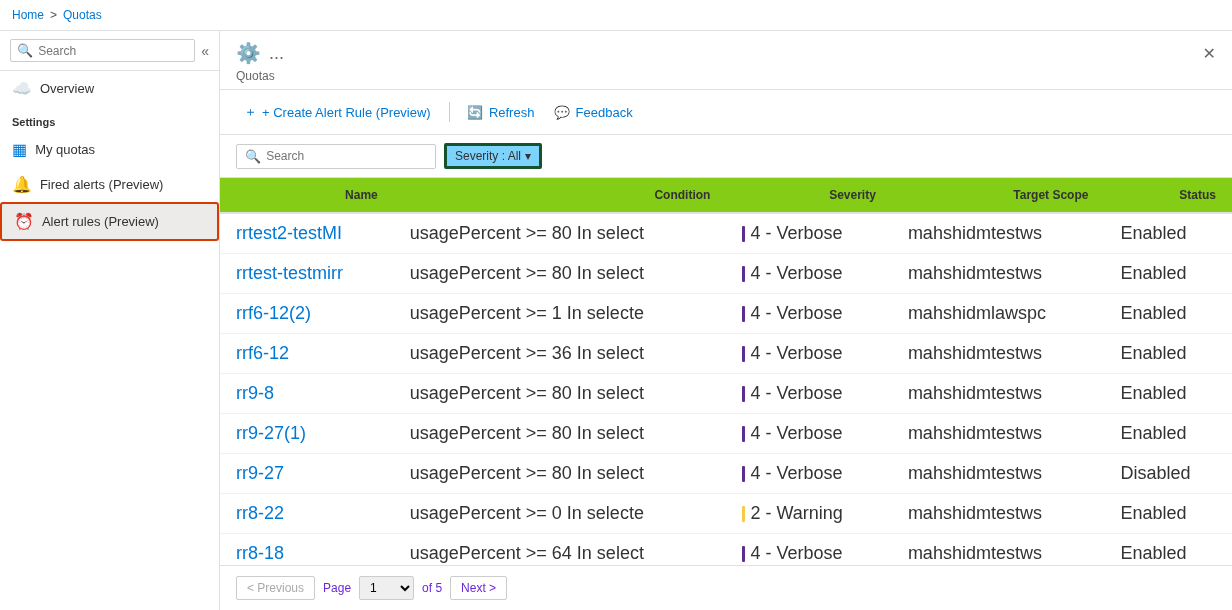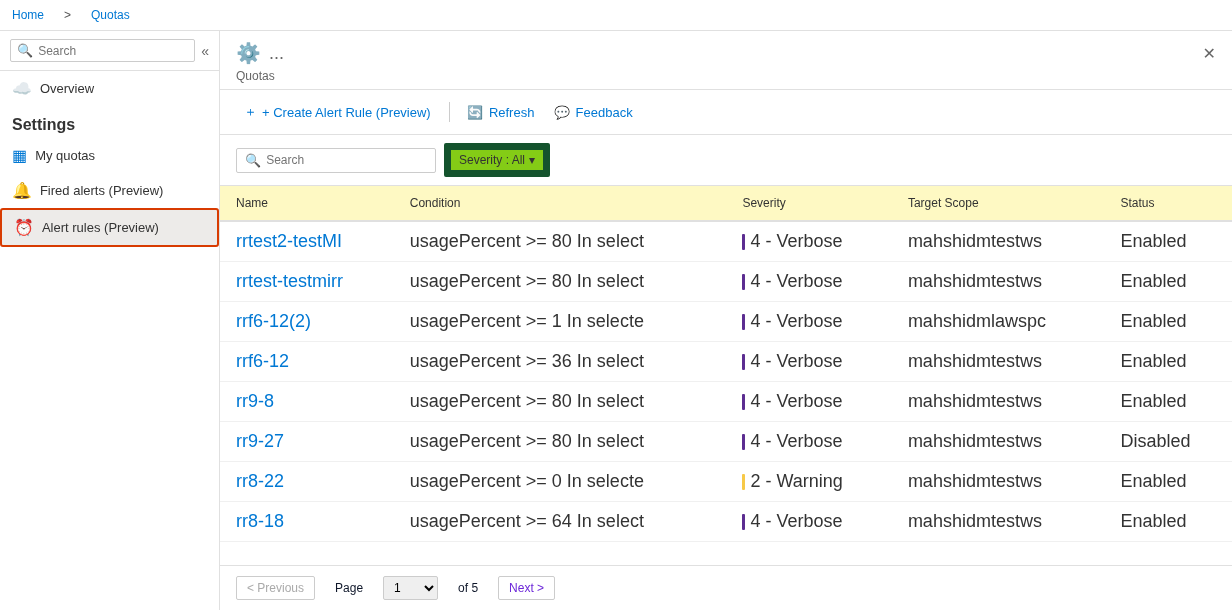--- a/index.html
+++ b/index.html
@@ -1,35 +1,35 @@
 <!DOCTYPE html>
 <html><head>
   <meta charset="utf-8">
   <style>
     * { box-sizing: border-box; margin: 0; padding: 0; }
     body { font-family: 'Segoe UI', Arial, sans-serif; font-size: 13px; background: #fff; color: #333; display: flex; flex-direction: column; height: 610px; overflow: hidden; }
 
     
-    .breadcrumb { display: flex; align-items: center; gap: 20px; padding: 8px 12px; font-size: 12px; color: #0078d4; background: #fff; border-bottom: 1px solid #e0e0e0; }
+    .breadcrumb { display: flex; align-items: center; gap: 6px; padding: 8px 12px; font-size: 12px; color: #0078d4; background: #fff; border-bottom: 1px solid #e0e0e0; }
     .breadcrumb span { color: #555; }
     .breadcrumb a { color: #0078d4; text-decoration: none; }
 
     
     .main-layout { display: flex; flex: 1; overflow: hidden; }
 
     
     .sidebar { width: 220px; border-right: 1px solid #e0e0e0; display: flex; flex-direction: column; overflow-y: auto; background: #fff; flex-shrink: 0; }
     .sidebar-header { display: flex; align-items: center; justify-content: space-between; padding: 8px 10px; border-bottom: 1px solid #e0e0e0; }
     .sidebar-search { display: flex; align-items: center; border: 1px solid #ccc; border-radius: 2px; padding: 3px 6px; flex: 1; gap: 5px; }
     .sidebar-search input { border: none; outline: none; font-size: 12px; width: 100%; }
     .sidebar-collapse { cursor: pointer; color: #666; font-size: 14px; margin-left: 6px; }
     .sidebar-item { display: flex; align-items: center; gap: 8px; padding: 8px 12px; cursor: pointer; color: #333; font-size: 13px; }
     .sidebar-item.active { background: #edebe9; font-weight: 500; }
     .sidebar-item.selected-border { border: 2px solid #d83b01; border-radius: 3px; }
-    .sidebar-section-label { padding: 10px 12px 4px 12px; font-size: 16px; font-weight: 600; color: #333; }
+    .sidebar-section-label { padding: 10px 12px 4px 12px; font-size: 11px; font-weight: 600; color: #333; }
     .icon-overview { color: #0078d4; font-size: 16px; }
     .icon-myquotas { color: #0078d4; font-size: 16px; }
     .icon-fired { color: #0078d4; font-size: 16px; }
     .icon-alert { color: #333; font-size: 16px; }
 
     
     .content { flex: 1; display: flex; flex-direction: column; overflow: hidden; }
 
     
     .content-header { padding: 10px 16px 6px 16px; border-bottom: 1px solid #e0e0e0; }
@@ -41,40 +41,40 @@
 
     
     .toolbar { display: flex; align-items: center; gap: 4px; padding: 8px 16px; border-bottom: 1px solid #e0e0e0; }
     .toolbar-btn { display: flex; align-items: center; gap: 5px; padding: 5px 8px; border: none; background: transparent; color: #0078d4; cursor: pointer; font-size: 13px; border-radius: 2px; }
     .toolbar-separator { width: 1px; height: 20px; background: #ccc; margin: 0 6px; }
 
     
     .filter-row { display: flex; align-items: center; gap: 8px; padding: 8px 16px; border-bottom: 1px solid #e0e0e0; }
     .filter-search { display: flex; align-items: center; border: 1px solid #ccc; border-radius: 2px; padding: 4px 8px; gap: 5px; width: 200px; }
     .filter-search input { border: none; outline: none; font-size: 12px; width: 100%; }
-    .filter-tag { display: flex; align-items: center; gap: 4px; padding: 3px 8px; background: #84cc16; border: 7px solid #14532d; border-radius: 2px; font-size: 12px; cursor: pointer; }
+    .filter-tag { display: flex; align-items: center; gap: 4px; padding: 3px 8px; background: #7dd3fc; border: 3px solid #14532d; border-radius: 2px; font-size: 12px; cursor: pointer; }
 
     
     .table-container { flex: 1; overflow-y: auto; }
     table { width: 100%; border-collapse: collapse; }
     thead tr { border-bottom: 2px solid #e0e0e0; }
-    th { padding: 10px 16px; text-align: left; font-size: 12px; font-weight: 400; color: #333; background: #fef9c3; position: sticky; top: 0; z-index: 1; }
+    th { padding: 10px 16px; text-align: right; font-size: 12px; font-weight: 700; color: #333; background: #84cc16; position: sticky; top: 0; z-index: 1; }
     td { padding: 9px 16px; font-size: 18px; color: #333; border-bottom: 1px solid #f0f0f0; }
     td a { color: #0078d4; text-decoration: none; }
 
     .severity-badge { display: flex; align-items: center; gap: 5px; }
     .severity-bar { width: 3px; height: 16px; border-radius: 1px; }
     .severity-bar.verbose { background: #5c2d91; }
     .severity-bar.warning { background: #f7c948; }
 
     
-    .pagination { display: flex; align-items: center; gap: 20px; padding: 10px 16px; border-top: 1px solid #e0e0e0; background: #fff; }
+    .pagination { display: flex; align-items: center; gap: 8px; padding: 10px 16px; border-top: 1px solid #e0e0e0; background: #fff; }
     .pagination-btn { padding: 4px 10px; border: 1px solid #ccc; background: #fff; cursor: pointer; font-size: 12px; border-radius: 2px; color: #6d28d9; }
     .pagination-btn:disabled { color: #aaa; cursor: default; }
-    .pagination-label { font-size: 12px; color: #0f172a; }
+    .pagination-label { font-size: 12px; color: #6d28d9; }
     .page-select { padding: 3px 20px 3px 6px; border: 1px solid #ccc; border-radius: 2px; font-size: 12px; appearance: auto; }
   </style>
 </head>
 <body>
 
 <div class="breadcrumb">
   <a>Home</a>
   <span>&gt;</span>
   <a>Quotas</a>
 </div>
@@ -217,20 +217,32 @@
       <td>
         <div class="severity-badge">
           <div class="severity-bar verbose"></div>
           <span>4 - Verbose</span>
         </div>
       </td>
       <td>mahshidmtestws</td>
       <td>Enabled</td>
     </tr>
             <tr>
+      <td><a href="#">rr9-27(1)</a></td>
+      <td>usagePercent &gt;= 80 In select</td>
+      <td>
+        <div class="severity-badge">
+          <div class="severity-bar verbose"></div>
+          <span>4 - Verbose</span>
+        </div>
+      </td>
+      <td>mahshidmtestws</td>
+      <td>Enabled</td>
+    </tr>
+            <tr>
       <td><a href="#">rr9-27</a></td>
       <td>usagePercent &gt;= 80 In select</td>
       <td>
         <div class="severity-badge">
           <div class="severity-bar verbose"></div>
           <span>4 - Verbose</span>
         </div>
       </td>
       <td>mahshidmtestws</td>
       <td>Disabled</td>

